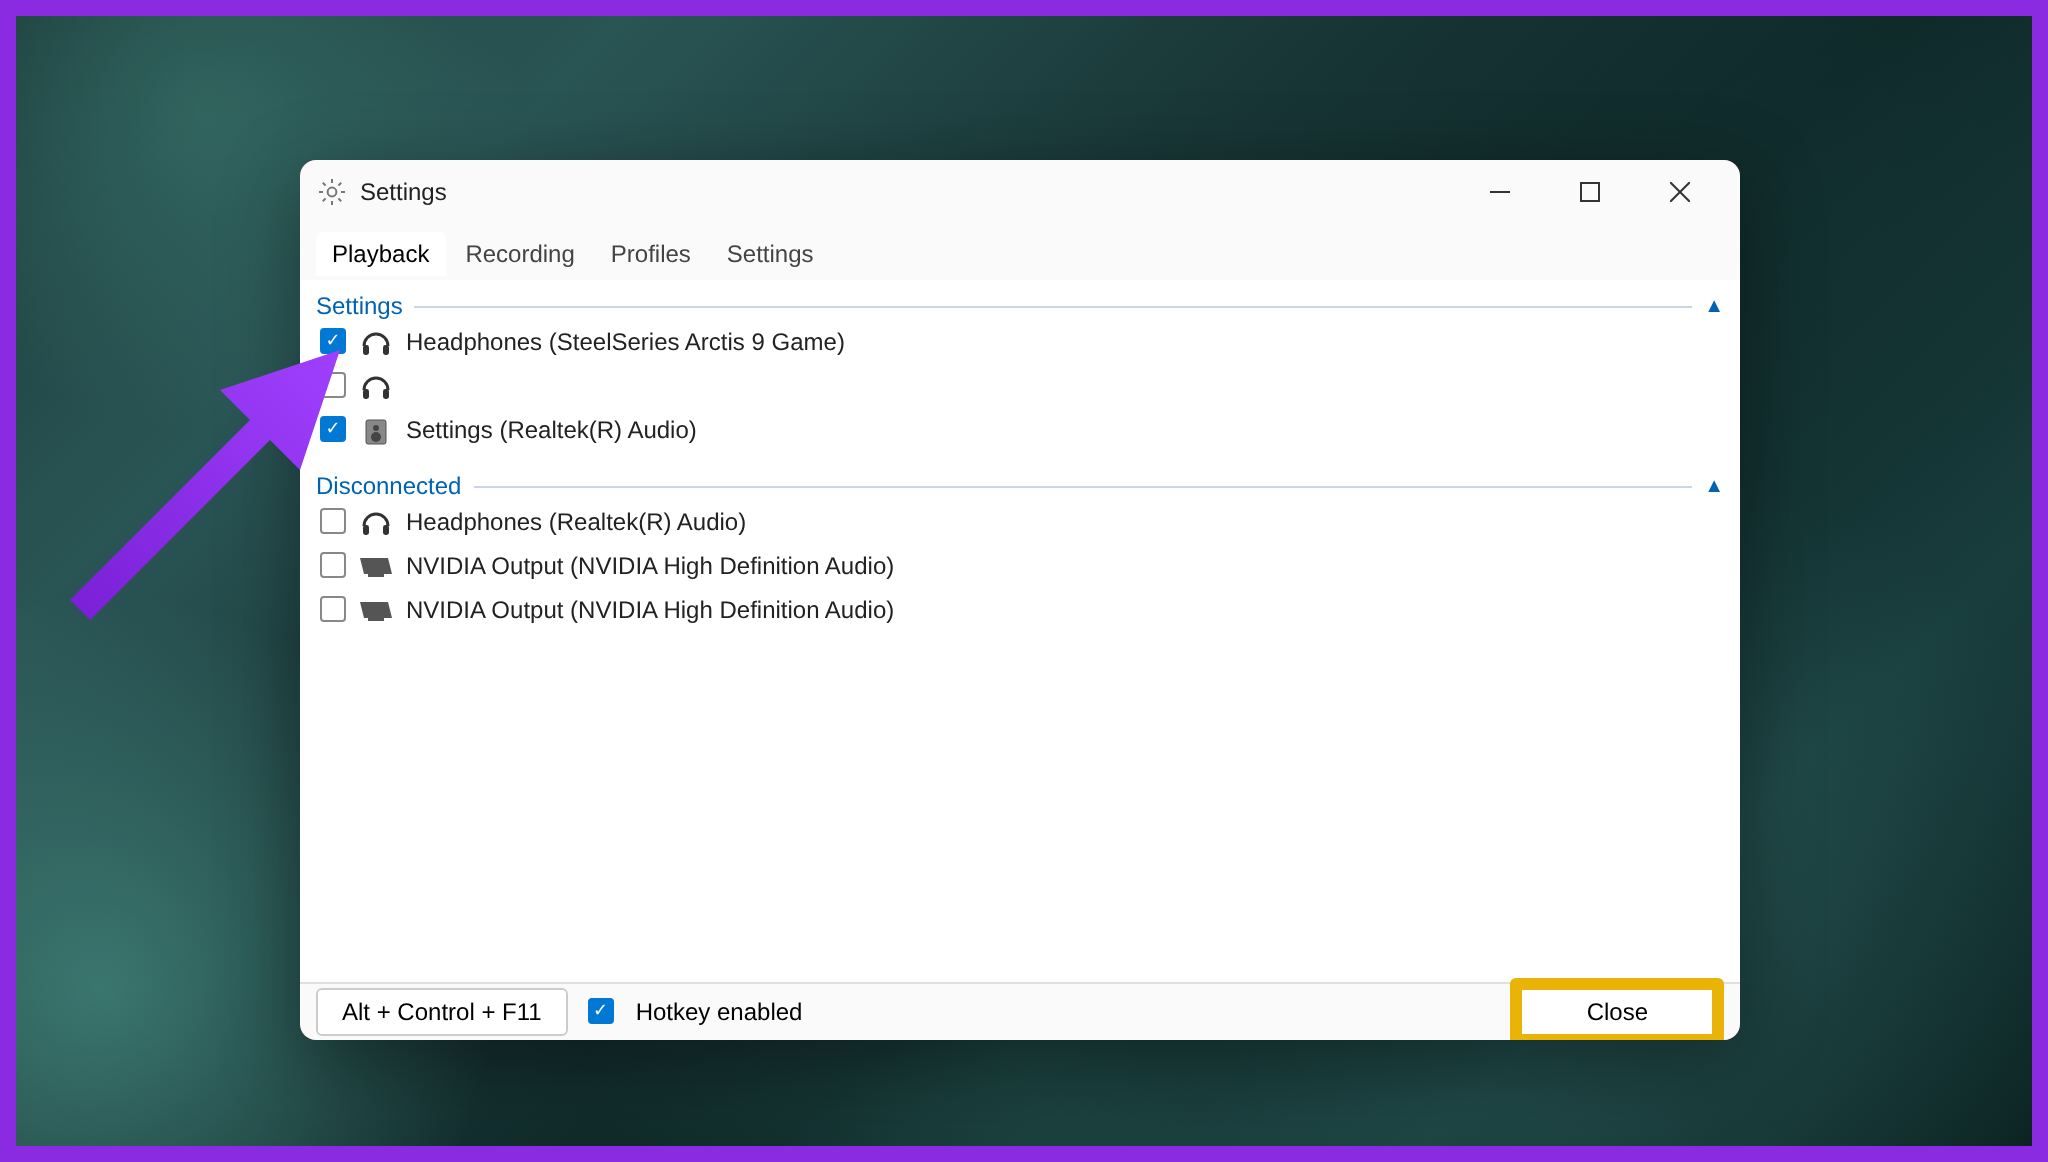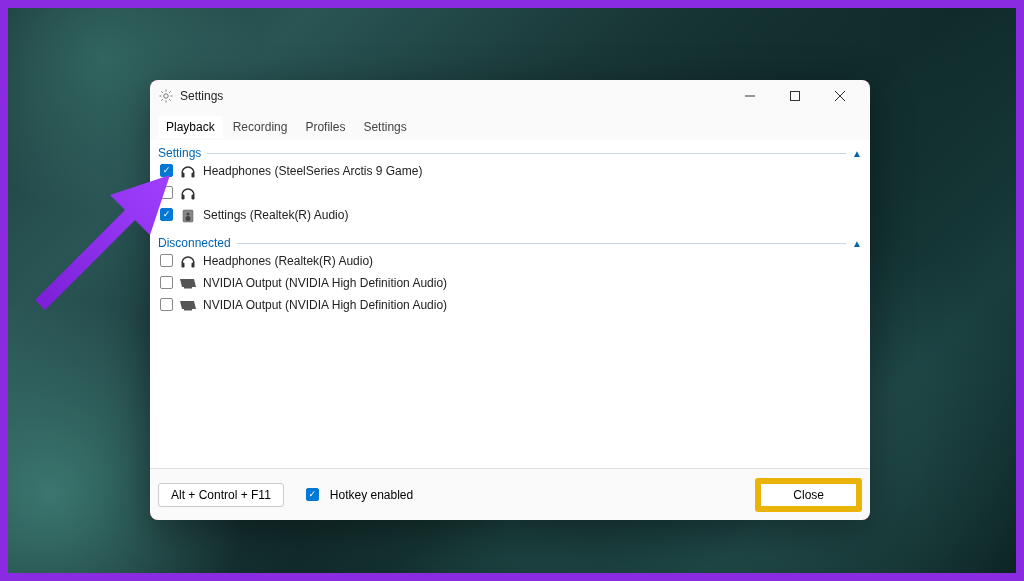--- a/index.html
+++ b/index.html
@@ -155,25 +155,25 @@
       display: flex;
       align-items: center;
       justify-content: center;
       flex-shrink: 0;
     }
     .device-label {
       font-size: 12px;
       color: #222;
     }
     .footer {
-      height: 52px;
+      height: 29px;
       display: flex;
       align-items: center;
       padding: 0 8px;
-      gap: 22px;
+      gap: 10px;
       background: #fafafa;
       border-top: 1px solid #e0e0e0;
     }
     .hotkey-btn {
       padding: 4px 12px;
       background: #fff;
       border: 1px solid #ccc;
       border-radius: 3px;
       font-size: 12px;
       cursor: pointer;

